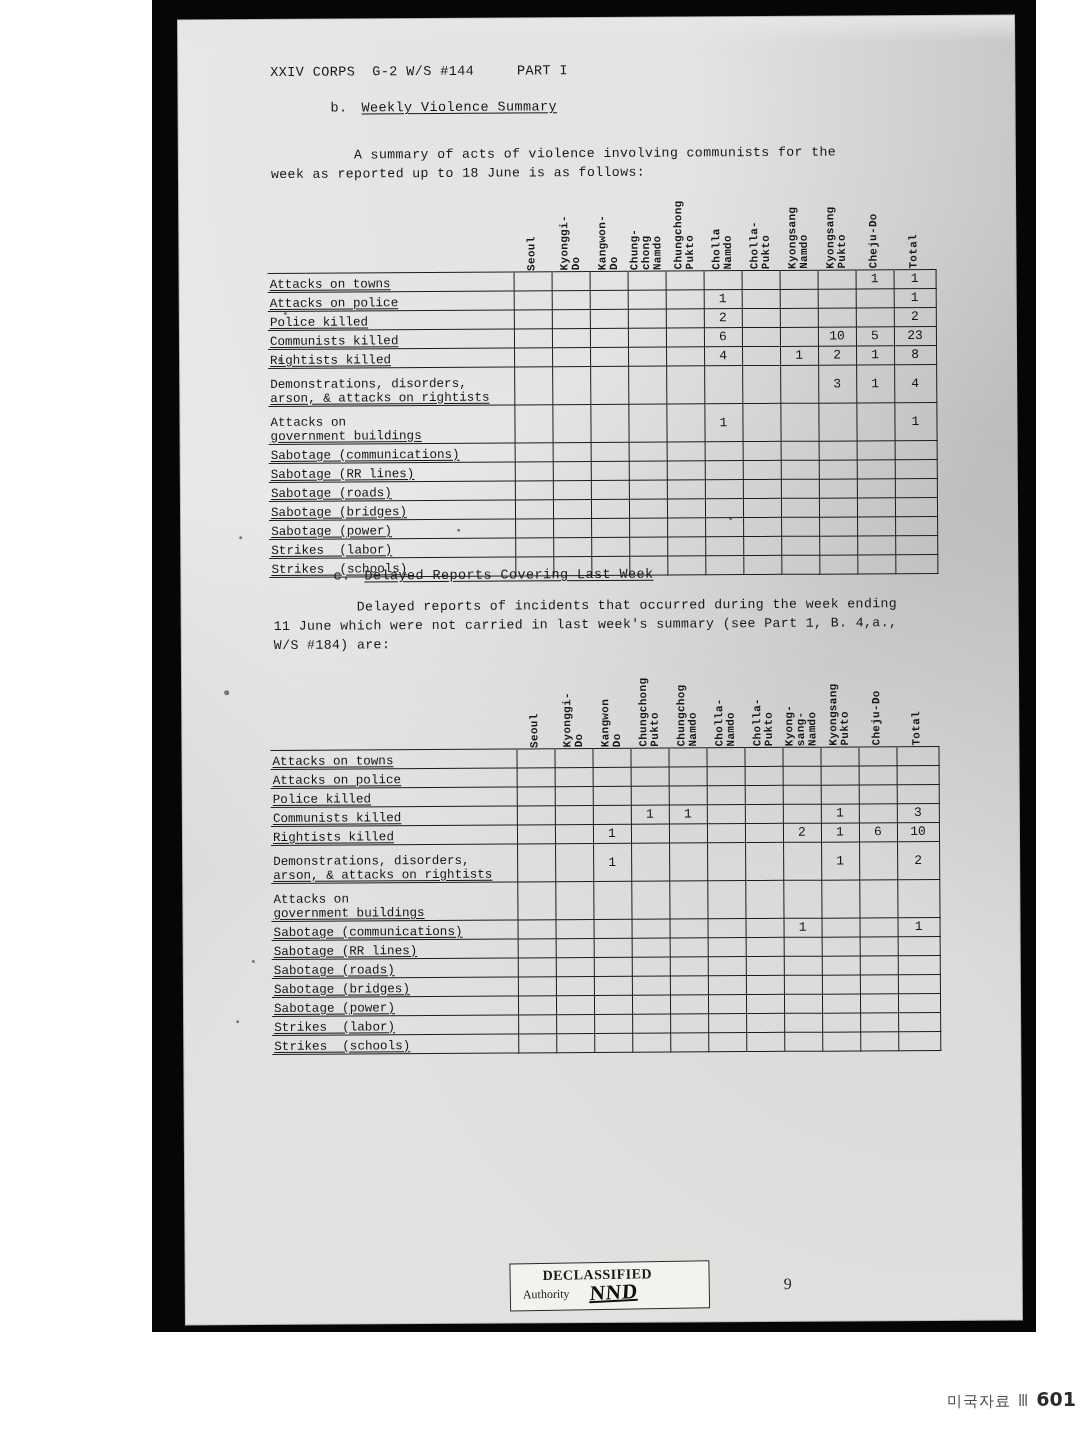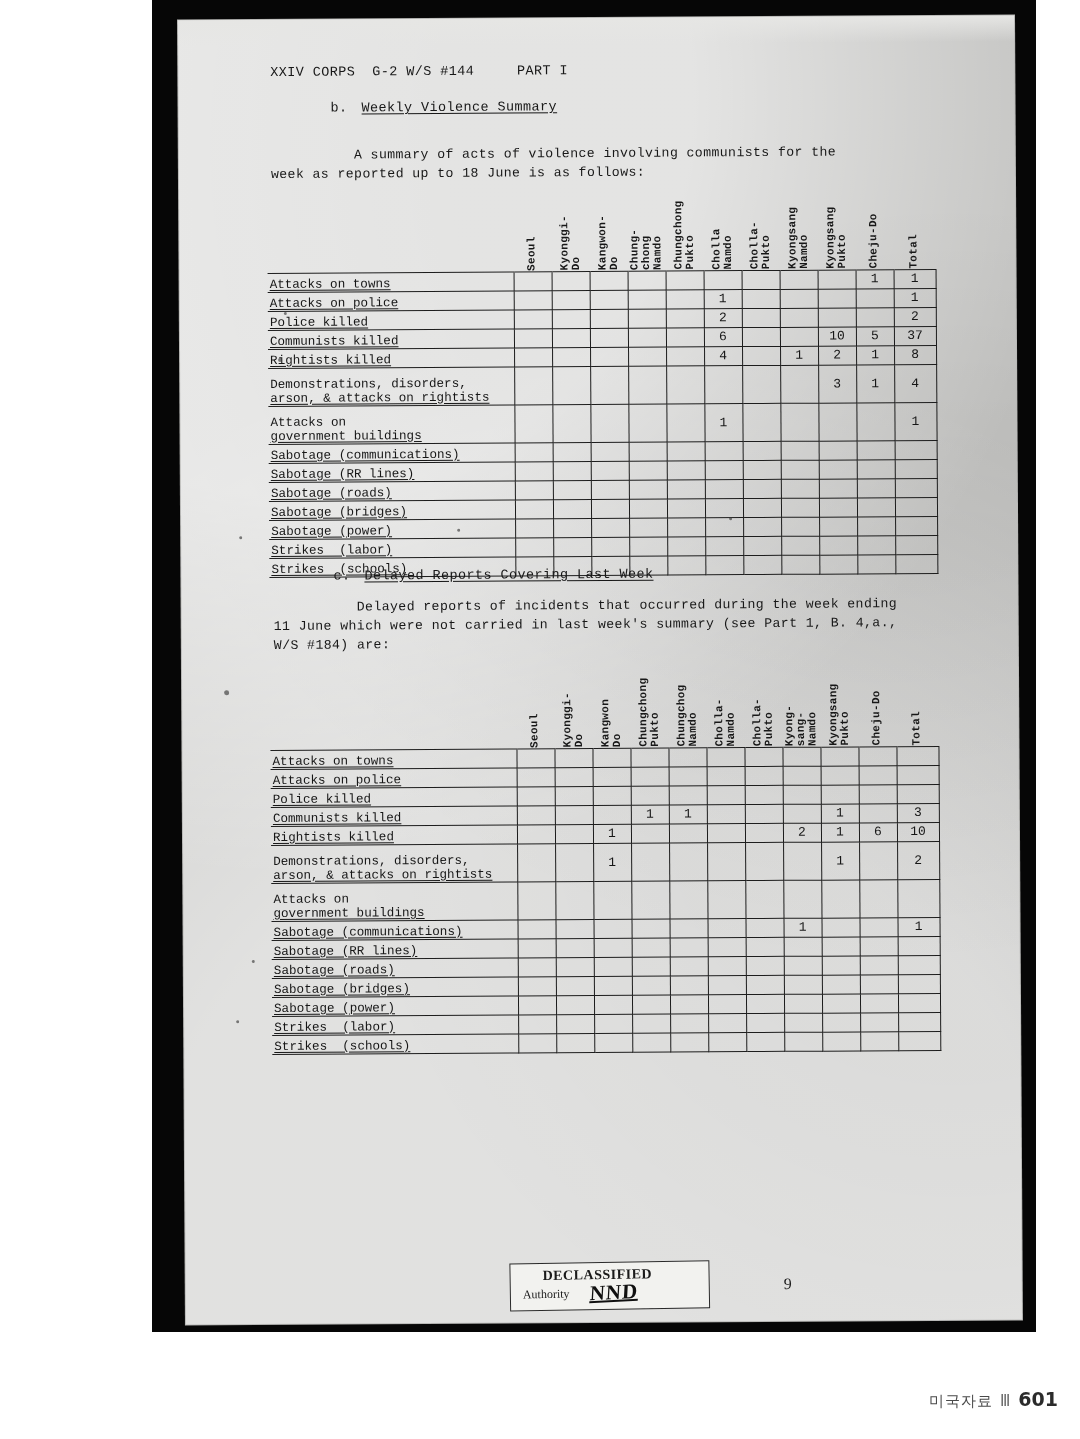--- a/index.html
+++ b/index.html
@@ -197,21 +197,21 @@
     font-size:16px;
     color:#1c1c1c;
   }
 
   
   .speck{ position:absolute; background:#3b3b3b; border-radius:50%; opacity:.65; }
 
   
   #book-footer{
     position:absolute;
-    right:22px; bottom:28px;
+    right:4px; bottom:28px;
     font-family:"DejaVu Sans", sans-serif;
     font-size:15px;
     color:#4a4a4a;
     letter-spacing:1px;
   }
   #book-footer .sep{ margin:0 7px; color:#6a6a6a; }
   #book-footer .pg{
     font-weight:bold;
     font-size:19px;
     color:#2b2b2b;
@@ -330,21 +330,21 @@
               <td class="cell"></td>
               <td class="cell"></td>
               <td class="cell"></td>
               <td class="cell"></td>
               <td class="cell"></td>
               <td class="cell">6</td>
               <td class="cell"></td>
               <td class="cell"></td>
               <td class="cell">10</td>
               <td class="cell">5</td>
-              <td class="cell total">37</td>
+              <td class="cell total">23</td>
             </tr>
             <tr>
               <td class="rowlab"><span class="l1 u">Rightists killed</span></td>
               <td class="cell"></td>
               <td class="cell"></td>
               <td class="cell"></td>
               <td class="cell"></td>
               <td class="cell"></td>
               <td class="cell">4</td>
               <td class="cell"></td>

